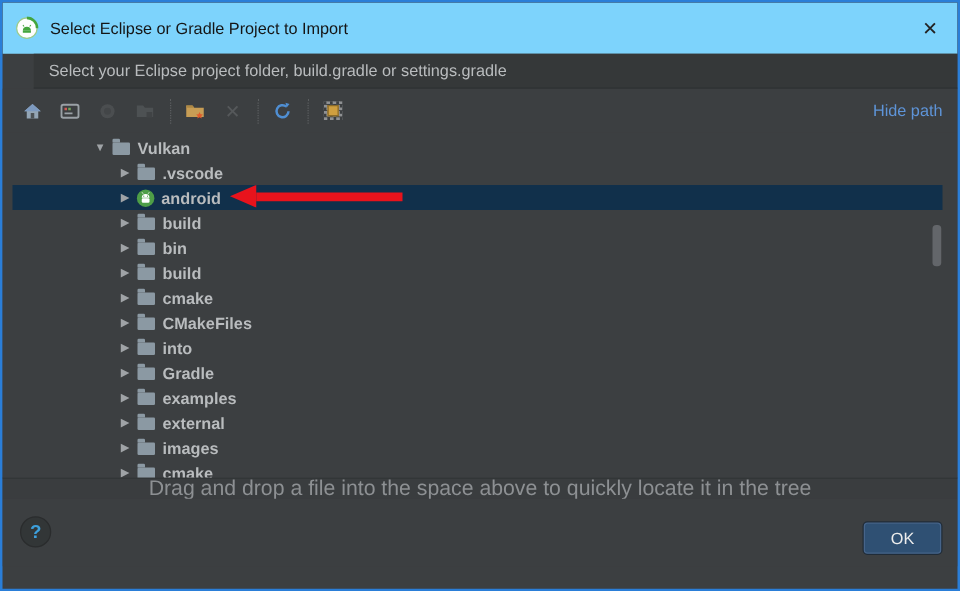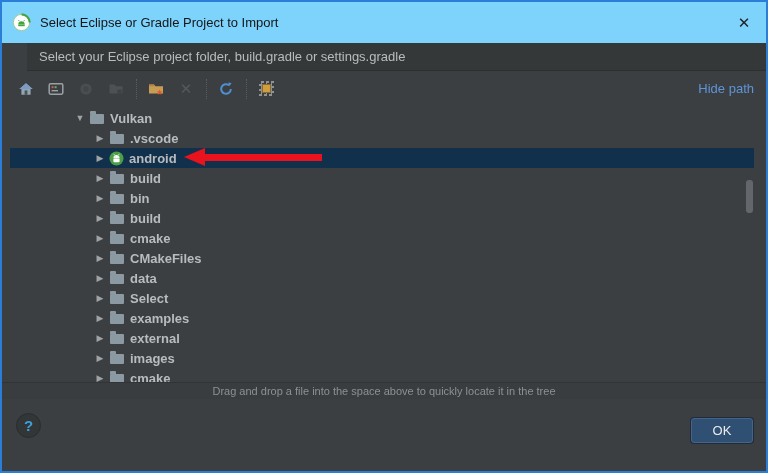--- a/index.html
+++ b/index.html
@@ -54,21 +54,21 @@
   .aicon{ width:15px; height:15px; margin:0 5px 0 1px; flex:0 0 auto; }
   .tlabel{ font-size:13px; color:#b9bcbe;font-weight:bold; }
   .red-arrow{ position:absolute; left:182px; top:42px; display:flex; align-items:center; z-index:5; }
   .red-arrow .head{ width:0; height:0; border-top:9px solid transparent;
     border-bottom:9px solid transparent; border-right:21px solid #e8131c; }
   .red-arrow .shaft{ width:117px; height:7px; background:#e8131c; }
   .vthumb{ position:absolute; top:74px; right:13px; width:7px; height:33px;
     background:#63666a; border-radius:3px; z-index:4; cursor:grab; }
   
   .hint{ height:17px; border-top:1px solid #313436; background:#3a3d3f;
-    font-size:11px; color:#8d9093; text-align:center; line-height:16px; }
+    font-size:17px; color:#8d9093; text-align:center; line-height:16px; }
   
   .footer{ height:54px; position:relative; background:#3c3f41; }
   .helpbtn{ position:absolute; left:14px; top:14px; width:25px; height:25px; border-radius:50%;
     background:#323637; border:1px solid #2a2c2d; color:#3da0dc; font-size:15px; font-weight:bold;
     display:flex; align-items:center; justify-content:center; cursor:pointer; }
   .btns{ position:absolute; right:13px; top:19px; display:flex; gap:10px; }
   .btn{ height:25px; font-size:13px; border-radius:3px; display:flex; align-items:center;
     justify-content:center; cursor:pointer; }
   .btn-ok{ width:62px; background:#2f5073; border:1px solid #46648a; color:#ececec;
     box-shadow:0 0 0 1px #202c38; }
@@ -202,27 +202,27 @@
 
     <div class="row lvl1">
       <span class="chev">▶</span>
       <span class="ficon"></span>
       <span class="tlabel">CMakeFiles</span>
     </div>
 
     <div class="row lvl1">
       <span class="chev">▶</span>
       <span class="ficon"></span>
-      <span class="tlabel">data</span>
-    </div>
-
-    <div class="row lvl1">
-      <span class="chev">▶</span>
-      <span class="ficon"></span>
-      <span class="tlabel">Select</span>
+      <span class="tlabel">into</span>
+    </div>
+
+    <div class="row lvl1">
+      <span class="chev">▶</span>
+      <span class="ficon"></span>
+      <span class="tlabel">Gradle</span>
     </div>
 
     <div class="row lvl1">
       <span class="chev">▶</span>
       <span class="ficon"></span>
       <span class="tlabel">examples</span>
     </div>
 
     <div class="row lvl1">
       <span class="chev">▶</span>

